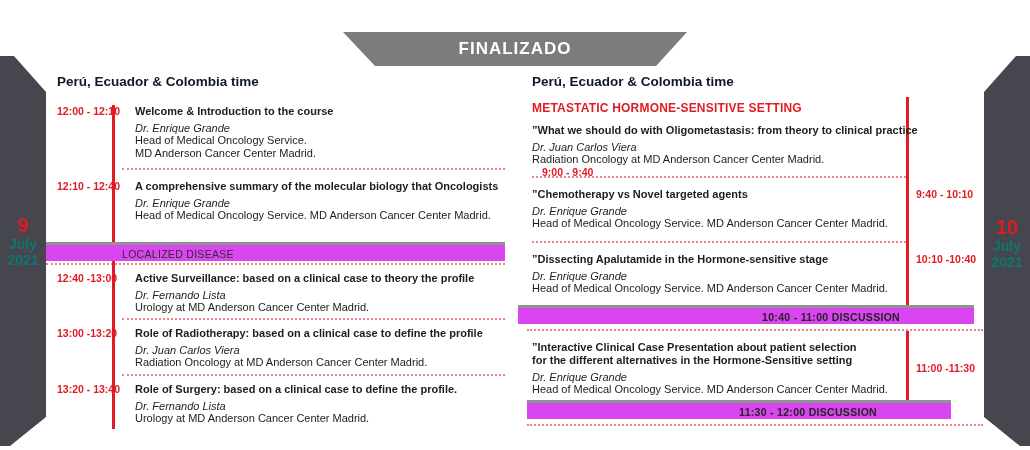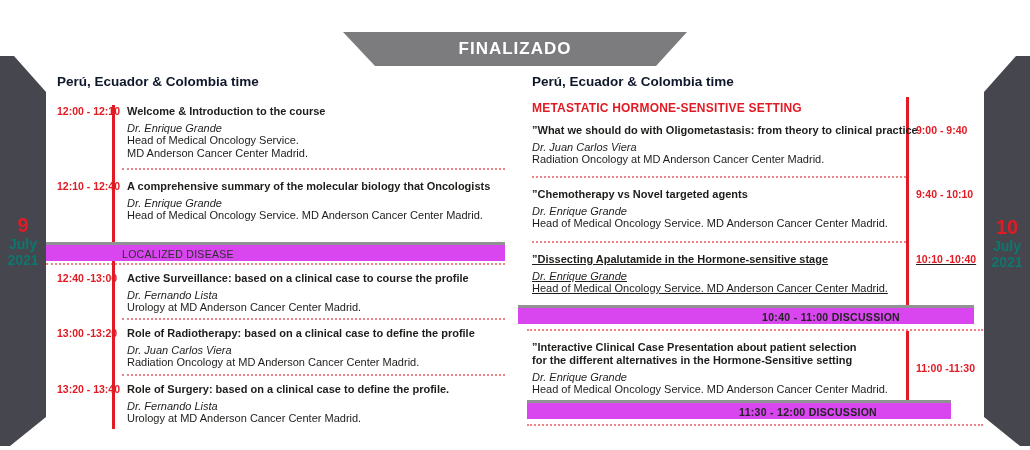--- a/index.html
+++ b/index.html
@@ -27,21 +27,21 @@
   .daybox .num{font-size:20px;line-height:22px;color:#e11b23;}
   .daybox .mon,.daybox .yr{font-size:14px;line-height:16px;color:#0f766e;}
   
   .tz{position:absolute;top:74px;font-size:13.5px;font-weight:bold;color:#0f172a;white-space:nowrap;}
   .sect-head{position:absolute;left:532px;top:101px;font-size:12px;font-weight:bold;color:#e11b23;letter-spacing:.2px;white-space:nowrap;}
   
   .vline{position:absolute;width:3px;background:#e11b23;}
   
   .sess{position:absolute;display:flex;align-items:flex-start;}
   .ltime{width:56px;flex:none;color:#e11b23;font-weight:bold;font-size:10.5px;line-height:13px;white-space:nowrap;}
-  .lbody{padding-left:14px;width:383px;flex:none;}
+  .lbody{padding-left:22px;width:383px;flex:none;}
   .rbody{width:374px;flex:none;}
   .rtime{margin-left:10px;color:#e11b23;font-weight:bold;font-size:10.5px;line-height:13px;white-space:nowrap;}
   .t1,.t2{font-size:11px;font-weight:bold;line-height:13px;white-space:nowrap;color:#1d1d1b;}
   .spk{font-size:11px;font-style:italic;line-height:12px;margin-top:4px;white-space:nowrap;}
   .af1,.af2{font-size:11px;line-height:12.5px;white-space:nowrap;}
   
   .dots{position:absolute;height:0;border-top:2px dotted rgba(225,27,35,.55);}
   
   .bar{position:absolute;height:19px;background:#d946ef;border-top:3px solid #8f9193;
        font-size:10.5px;line-height:19px;color:#2e2e2e;letter-spacing:.3px;white-space:nowrap;}
@@ -95,21 +95,21 @@
   </div>
 
   <div class="bar leftbar" style="left:46px;top:242px;width:459px;">
     <span>LOCALIZED DISEASE</span>
   </div>
   <div class="dots" style="left:46px;top:263px;width:459px;"></div>
 
   <div class="sess" style="left:57px;top:272px;">
     <div class="ltime">12:40 -13:00</div>
     <div class="lbody">
-      <div class="t1">Active Surveillance: based on a clinical case to course the profile</div>
+      <div class="t1">Active Surveillance: based on a clinical case to theory the profile</div>
       <div class="spk">Dr. Fernando Lista</div>
       <div class="af1">Urology at MD Anderson Cancer Center Madrid.</div>
     </div>
   </div>
   <div class="dots" style="left:122px;top:318px;width:383px;"></div>
 
   <div class="sess" style="left:57px;top:327px;">
     <div class="ltime">13:00 -13:20</div>
     <div class="lbody">
       <div class="t1">Role of Radiotherapy: based on a clinical case to define the profile</div>
@@ -126,41 +126,41 @@
       <div class="spk">Dr. Fernando Lista</div>
       <div class="af1">Urology at MD Anderson Cancer Center Madrid.</div>
     </div>
   </div>
 
   <div class="tz" style="left:532px;">Perú, Ecuador &amp; Colombia time</div>
   <div class="sect-head">METASTATIC HORMONE-SENSITIVE SETTING</div>
   <div class="vline" style="left:906px;top:97px;height:210px;"></div>
   <div class="vline" style="left:906px;top:331px;height:70px;"></div>
 
-  <div class="sess" style="left:532px;top:124px;">
+  <div class="sess" style="left:532px;top:124px;flex-direction:column;">
     <div class="rbody">
       <div class="t1">”What we should do with Oligometastasis: from theory to clinical practice</div>
       <div class="spk">Dr. Juan Carlos Viera</div>
       <div class="af1">Radiation Oncology at MD Anderson Cancer Center Madrid.</div>
     </div>
     <div class="rtime">9:00 - 9:40</div>
   </div>
   <div class="dots" style="left:532px;top:176px;width:374px;"></div>
 
   <div class="sess" style="left:532px;top:188px;">
     <div class="rbody">
       <div class="t1">”Chemotherapy vs Novel targeted agents</div>
       <div class="spk">Dr. Enrique Grande</div>
       <div class="af1">Head of Medical Oncology Service. MD Anderson Cancer Center Madrid.</div>
     </div>
     <div class="rtime">9:40 - 10:10</div>
   </div>
   <div class="dots" style="left:532px;top:241px;width:374px;"></div>
 
-  <div class="sess" style="left:532px;top:253px;text-decoration:underline;">
+  <div class="sess" style="left:532px;top:253px;">
     <div class="rbody">
       <div class="t1">”Dissecting Apalutamide in the Hormone-sensitive stage</div>
       <div class="spk">Dr. Enrique Grande</div>
       <div class="af1">Head of Medical Oncology Service. MD Anderson Cancer Center Madrid.</div>
     </div>
     <div class="rtime">10:10 -10:40</div>
   </div>
 
   <div class="bar rightbar" style="left:518px;top:305px;width:456px;">
     <span>10:40  - 11:00  DISCUSSION</span>

